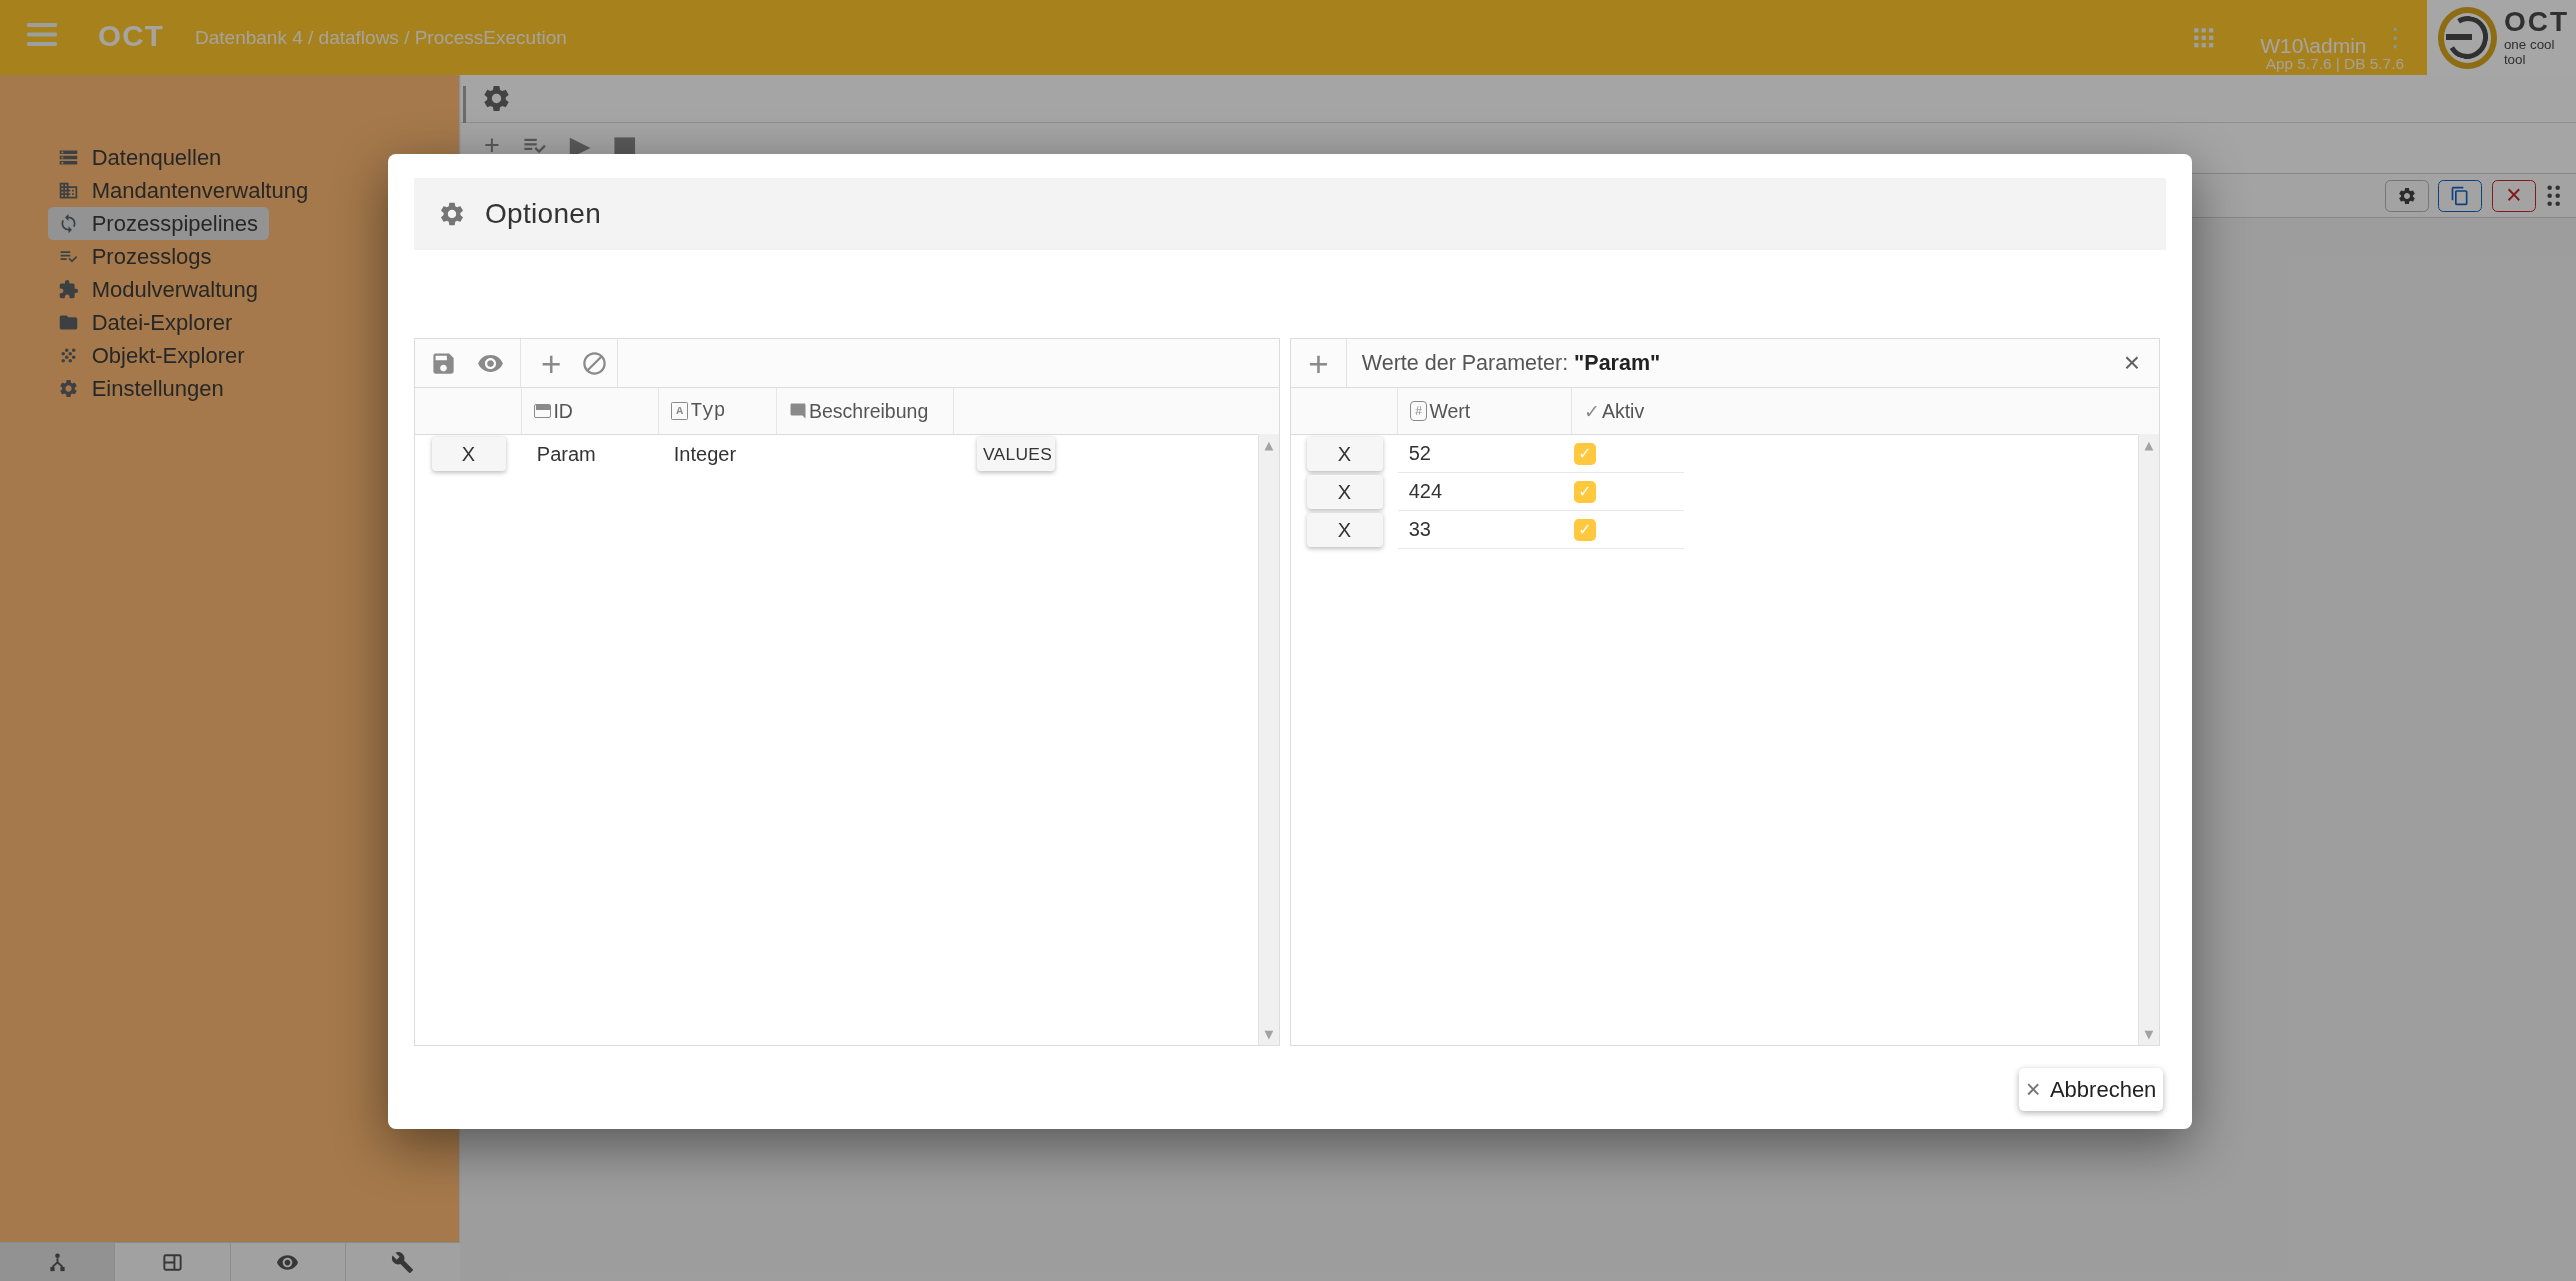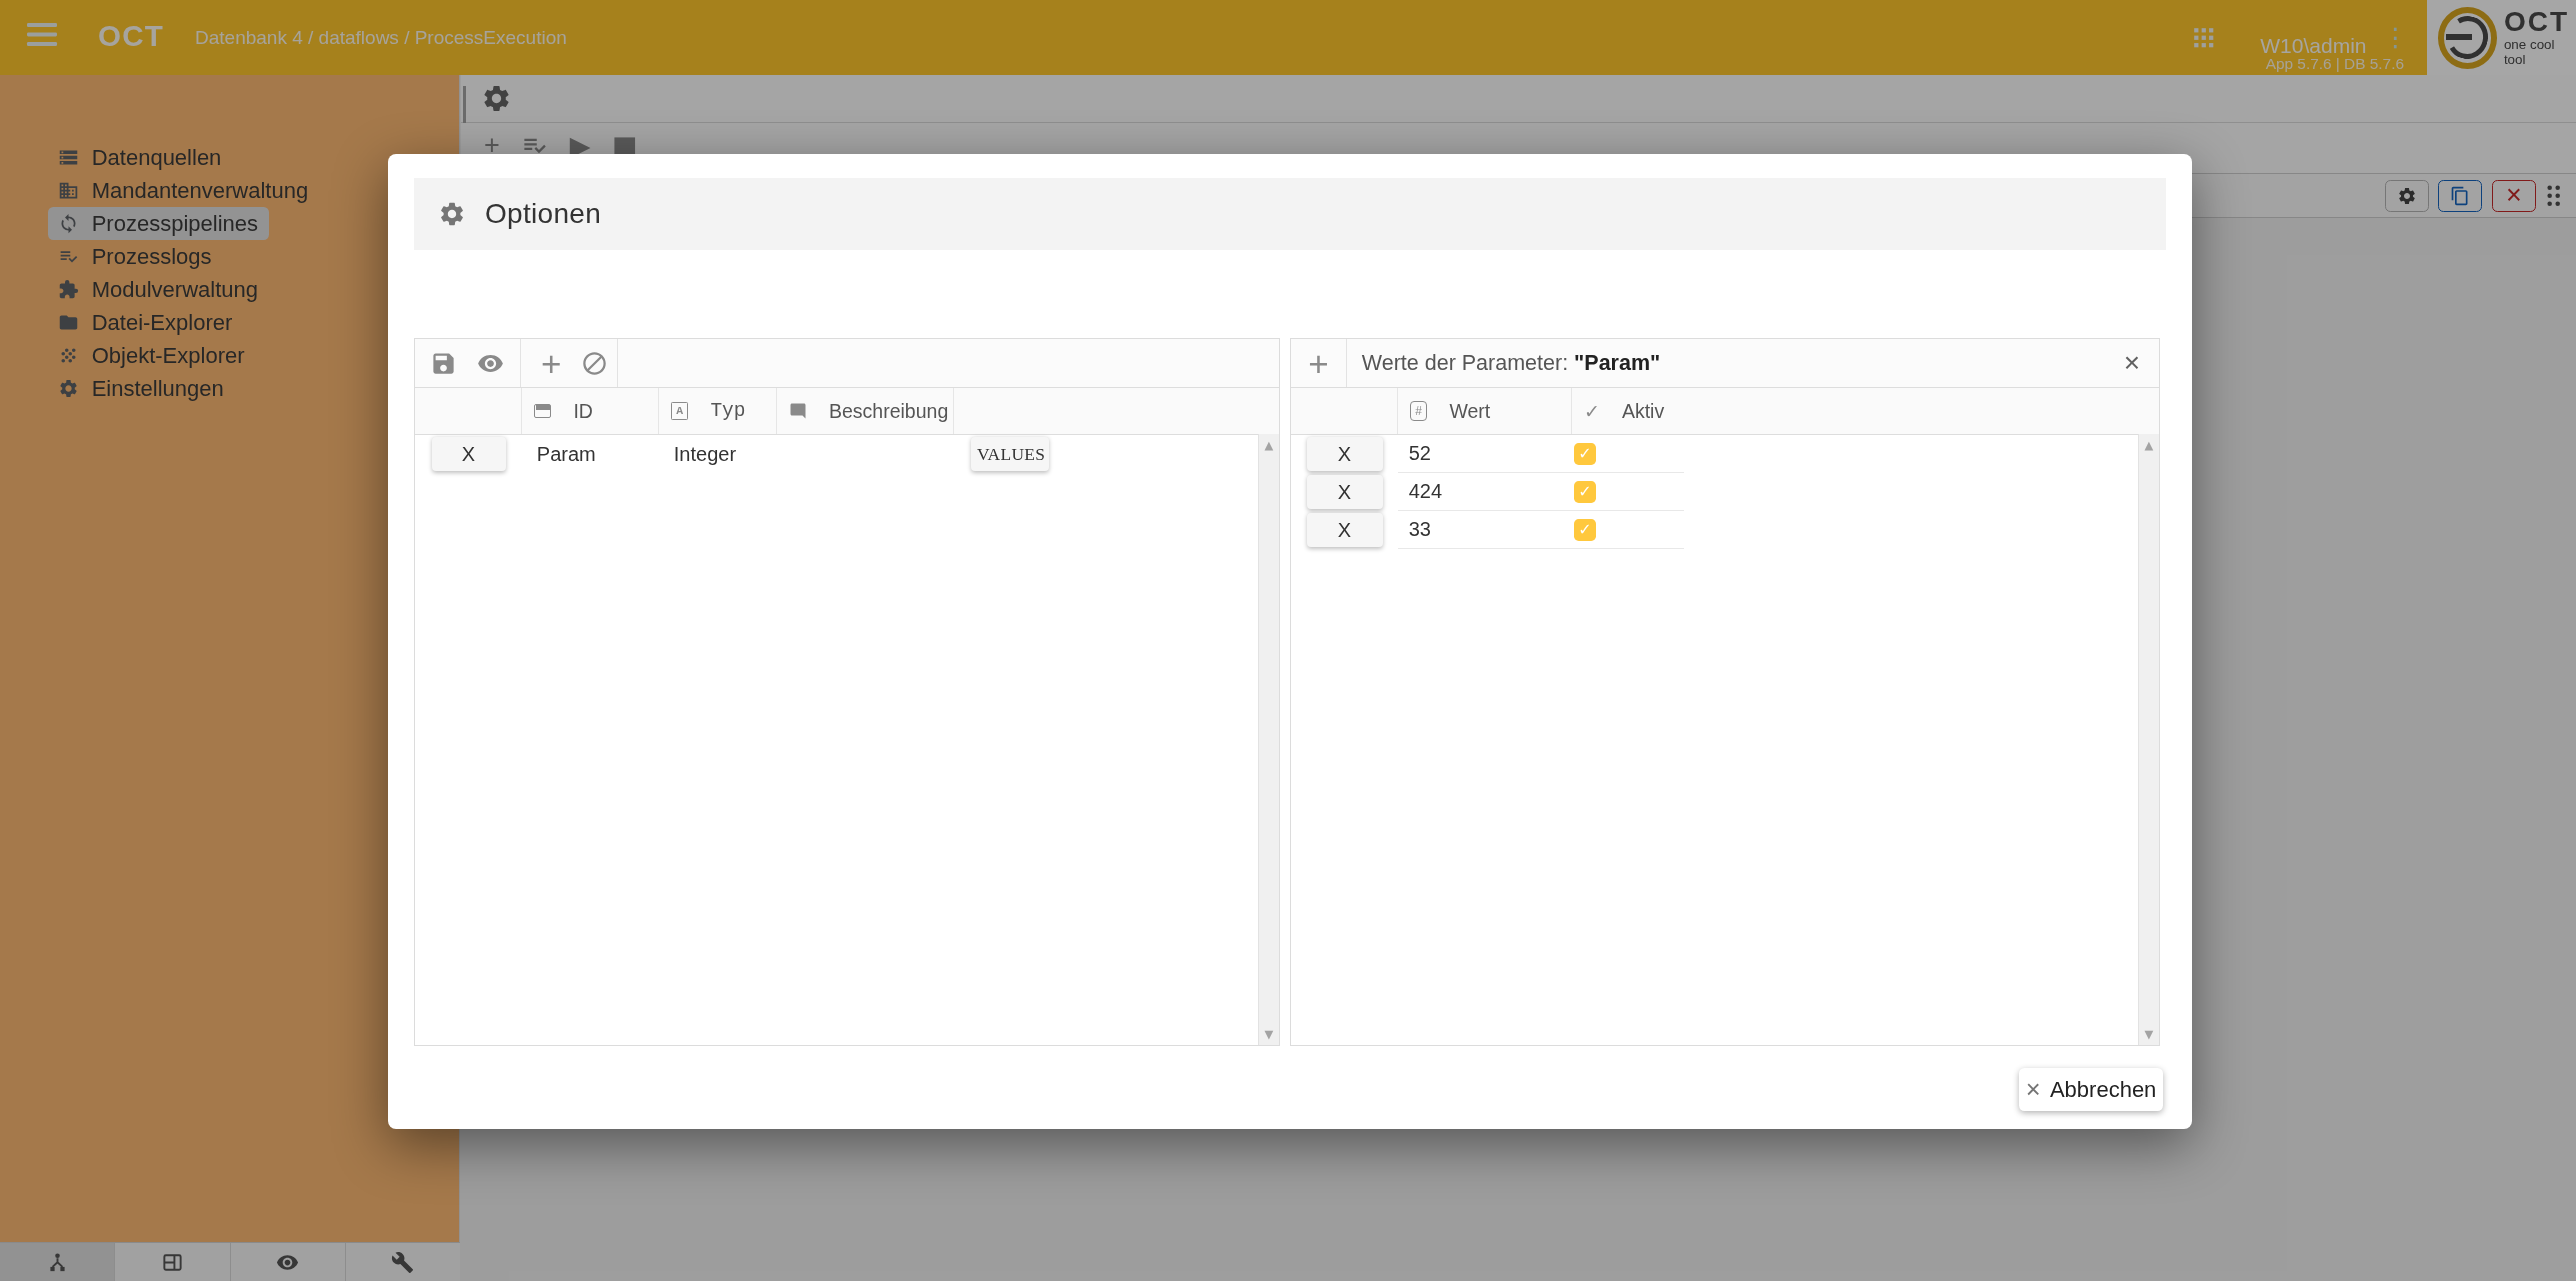--- a/index.html
+++ b/index.html
@@ -102,21 +102,21 @@
   .grid-right{left:902px;width:870px;}
   .g-toolbar{height:48px;border-bottom:0.7px solid #ddd;background:#fbfbfb;display:flex;align-items:center;}
   .gt-cell{height:100%;display:flex;align-items:center;gap:20px;border-right:0.7px solid #e3e3e3;
            box-sizing:border-box;color:#8a8a8a;}
   .gt-c1{width:106px;padding-left:14.8px;}
   .gt-c2{width:97px;padding-left:20px;}
   .gt-cell svg{width:27px;height:27px;}
   .plus{font-size:35px;font-weight:300;color:#8a8a8a;line-height:1;}
   .g-head{height:46px;border-bottom:0.7px solid #ddd;background:#fafafa;display:flex;font-size:19.5px;color:#555;}
   .hc{display:flex;align-items:center;border-right:0.7px solid #e6e6e6;box-sizing:border-box;
-      padding-left:12px;gap:22px;}
+      padding-left:12px;gap:2px;}
   .hc .hicon{color:#8a8a8a;}
   .hc svg{width:18px;height:18px;}
   .hc-last{border-right:none;flex:1;}
   .icon-card{width:17.4px;height:14.8px;border:1.3px solid #8a8a8a;border-radius:2px;box-sizing:border-box;position:relative;}
   .icon-card::before{content:"";position:absolute;left:0.7px;right:0.7px;top:0.7px;height:4.7px;background:#8a8a8a;}
   .icon-typ{width:17.4px;height:17.4px;border:1.3px solid #8a8a8a;border-radius:1.3px;box-sizing:border-box;
             display:flex;align-items:center;justify-content:center;font-size:11.4px;font-weight:bold;color:#8a8a8a;}
   .icon-typ::after{content:"A";}
   .icon-num{width:17.4px;height:20px;border:1.3px solid #8a8a8a;border-radius:4px;box-sizing:border-box;
             display:flex;align-items:center;justify-content:center;font-size:12px;color:#8a8a8a;}
@@ -126,23 +126,23 @@
   .grow{display:flex;align-items:center;height:38px;}
   .cell-actions{width:107px;flex:none;display:flex;justify-content:center;}
   .cell-actions.r{width:107px;}
   .xbtn{width:74px;height:34px;border:none;border-radius:4px;background:#f6f6f6;
         box-shadow:0 1.3px 4px rgba(0,0,0,.25);font-size:20px;color:#333;cursor:pointer;
         font-family:"Liberation Sans",sans-serif;}
   .cell-id{width:137px;padding-left:14.8px;box-sizing:border-box;font-size:20px;color:#333;}
   .cell-typ{width:118px;padding-left:14.8px;box-sizing:border-box;font-size:20px;color:#333;}
   .cell-beschr{width:177px;padding-left:14.8px;box-sizing:border-box;font-size:20px;color:#333;}
   .cell-rest{flex:1;display:flex;align-items:center;}
-  .valuesbtn{margin-left:17px;width:78px;height:34px;border:none;border-radius:4px;background:#f6f6f6;
+  .valuesbtn{margin-left:23px;width:78px;height:34px;border:none;border-radius:4px;background:#f6f6f6;
         box-shadow:0 1.3px 4px rgba(0,0,0,.25);font-size:17.4px;color:#333;cursor:pointer;letter-spacing:0.3px;
-        font-family:Liberation Serif, serif;}
+        font-family:Liberation Sans, sans-serif;}
   .g-scroll{position:absolute;right:0;top:95px;bottom:0;width:21px;background:#f0f0f0;
             border-left:0.7px solid #e2e2e2;box-sizing:border-box;}
   .g-scroll .up{position:absolute;top:4px;left:0;right:0;text-align:center;font-size:11.4px;color:#a3a3a3;cursor:pointer;}
   .g-scroll .dn{position:absolute;bottom:4px;left:0;right:0;text-align:center;font-size:11.4px;color:#a3a3a3;cursor:pointer;}
 
   
   .p-head{height:48px;border-bottom:0.7px solid #ddd;background:#fbfbfb;display:flex;align-items:center;}
   .p-plus{width:56px;height:100%;border-right:0.7px solid #e3e3e3;box-sizing:border-box;
           display:flex;align-items:center;justify-content:center;cursor:pointer;}
   .p-title{flex:1;padding-left:14.8px;font-size:21.5px;color:#555;}

